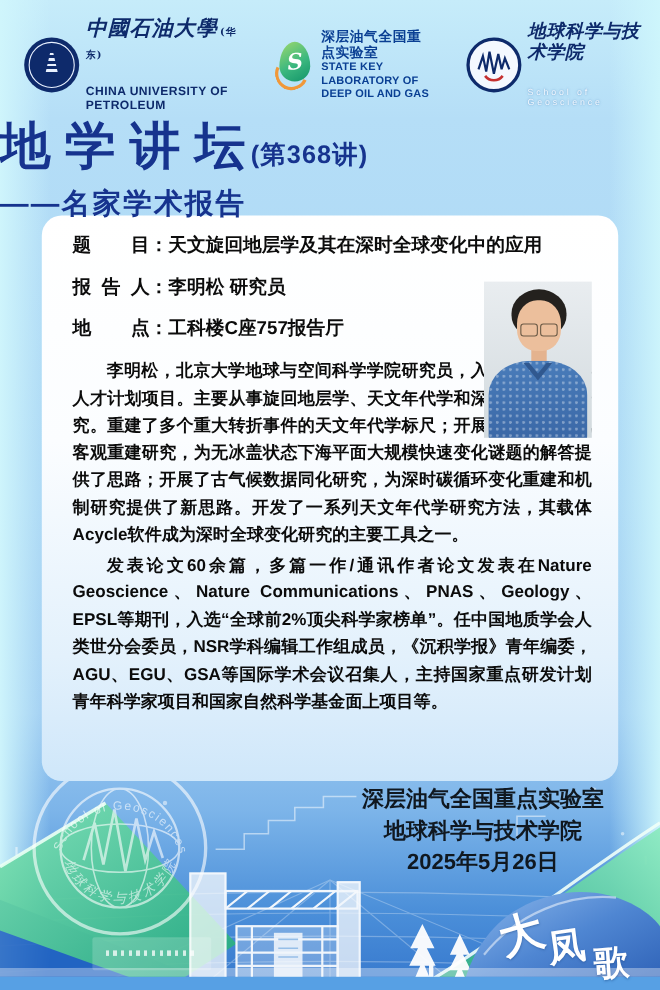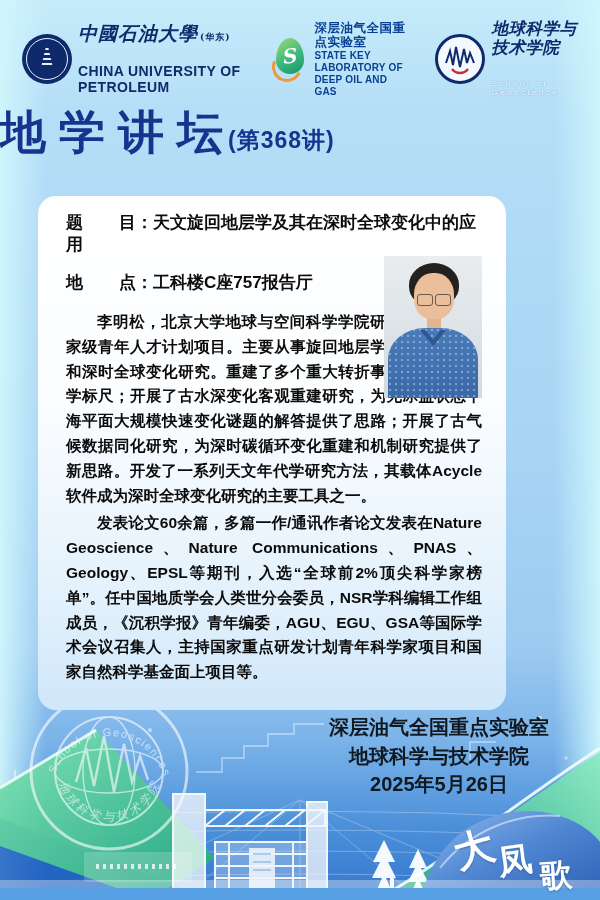--- a/index.html
+++ b/index.html
@@ -17,21 +17,21 @@
   .logo{ display:flex; align-items:center; gap:6px; }
   .seal1{ width:50px; height:50px; border-radius:50%; background:#0e2a6b; position:relative; flex:none;}
   .seal1::before{ content:""; position:absolute; inset:4px; border:1.5px solid #e9f1ff; border-radius:50%; }
   .seal1::after{ content:""; position:absolute; left:19px; top:14px; width:12px; height:20px;
     background:linear-gradient(180deg,#e9f1ff 0 2px,transparent 2px 5px,#e9f1ff 5px 7px,transparent 7px 10px,#e9f1ff 10px 12px,transparent 12px 15px,#e9f1ff 15px 17px,transparent 0);
     clip-path:polygon(38% 0,62% 0,100% 100%,0 100%); }
   .ltxt{ display:flex; flex-direction:column; line-height:1.15; }
   .cn-callig{ font-family:"DejaVu Serif","Liberation Serif",serif; font-style:italic; font-weight:700; color:#0e2a6b; }
   .cup .cn-callig{ font-size:19px; letter-spacing:1px; }
   .cup .campus{ font-size:9px; font-style:normal; font-weight:700; margin-left:2px;}
-  .cup .en{ font-size:14px; font-weight:700; color:#0e2a6b; letter-spacing:.4px; margin-top:18px;}
+  .cup .en{ font-size:11px; font-weight:700; color:#0e2a6b; letter-spacing:.4px; margin-top:18px;}
   .labdropwrap{ position:relative; width:36px; height:46px; flex:none;}
   .drop{ position:absolute; left:4px; top:2px; width:28px; height:36px;
     background:linear-gradient(150deg,#9fd96e 0%,#3cb87f 55%,#129469 100%);
     border-radius:50% 50% 50% 50% / 62% 62% 38% 38%; }
   .drop::after{ content:"S"; position:absolute; left:7px; top:6px; font-size:20px; font-weight:800; color:#ffffff;
     font-family:"DejaVu Serif",serif; font-style:italic; transform:rotate(-6deg); }
   .arc{ position:absolute; left:0; top:16px; width:30px; height:30px; border:3px solid transparent;
     border-bottom-color:#f0983a; border-left-color:#f0983a; border-radius:50%; transform:rotate(-20deg); }
   .lab .cn{ font-size:12.5px; font-weight:800; color:#0a3f93; letter-spacing:.5px;}
   .lab .en{ font-size:10px; font-weight:700; color:#0a3f93; margin-top:1px; letter-spacing:.2px;}
@@ -40,21 +40,21 @@
   .school .cn-callig{ font-size:16.5px; letter-spacing:.5px; }
   .school .en{ font-size:8px; font-weight:400; color:#f2f8ff; letter-spacing:2.6px; margin-top:21px; text-shadow:0 0 2px rgba(30,90,160,.6);}
 
   
   .titleblock{ position:absolute; top:102px; left:0; right:0; text-align:left; z-index:4; color:#16338e; }
   .main-title{ font-size:46px; font-weight:800; letter-spacing:13px; }
   .main-title .ep{ font-size:23px; letter-spacing:1px; margin-left:-8px; }
   .subtitle{ font-size:26px; font-weight:800; letter-spacing:2px; margin-top:4px; }
 
   
-  .card{ position:absolute; left:38px; top:196px; width:468px; height:514px; border-radius:18px; z-index:3;
+  .card{ position:absolute; left:38px; top:196px; width:524px; height:514px; border-radius:18px; z-index:3;
     background:linear-gradient(180deg,#ffffff 0%,#fbfdff 40%,#e3f1fc 78%,#cfe7fa 100%);
     padding:16px 24px 8px 28px; overflow:hidden; }
   .row{ font-size:17px; font-weight:700; color:#0c0c0c; margin-bottom:16px; line-height:22px; }
   .lbl{ display:inline-block; width:70px; text-align:justify; text-align-last:justify; }
   .photo{ position:absolute; right:24px; top:60px; width:98px; height:142px; overflow:hidden;
     background:linear-gradient(180deg,#e9edf0,#d2dade); }
   .hair{ position:absolute; top:7px; left:25px; width:50px; height:44px; background:#24211e; border-radius:50% 50% 46% 46%; }
   .face{ position:absolute; top:17px; left:30px; width:40px; height:46px; background:#ecbf9c; border-radius:46% 46% 42% 42%; }
   .glasses{ position:absolute; top:38px; left:32px; width:36px; height:11px; }
   .glasses::before,.glasses::after{ content:""; position:absolute; top:0; width:14px; height:10px;
@@ -123,24 +123,26 @@
       </div>
       <div class="ltxt">
         <div class="cn-callig">地球科学与技术学院</div>
         <div class="en">School of Geoscience</div>
       </div>
     </div>
   </div>
 
   <div class="titleblock">
     <div class="main-title"><span>地学讲坛</span><span class="ep">(第368讲)</span></div>
+    <div class="subtitle">——名家学术报告</div>
   </div>
 
   <div class="card">
     <div class="row"><span class="lbl">题目</span><span>：</span><span>天文旋回地层学及其在深时全球变化中的应用</span></div>
+    <div class="row"><span class="lbl">报告人</span><span>：</span><span>李明松 研究员</span></div>
     <div class="row"><span class="lbl">地点</span><span>：</span><span>工科楼C座757报告厅</span></div>
 
     <div class="photo">
       <div class="hair"></div>
       <div class="neck"></div>
       <div class="face"></div>
       <div class="glasses"></div>
       <div class="shirt"></div>
       <div class="collar"></div>
     </div>

